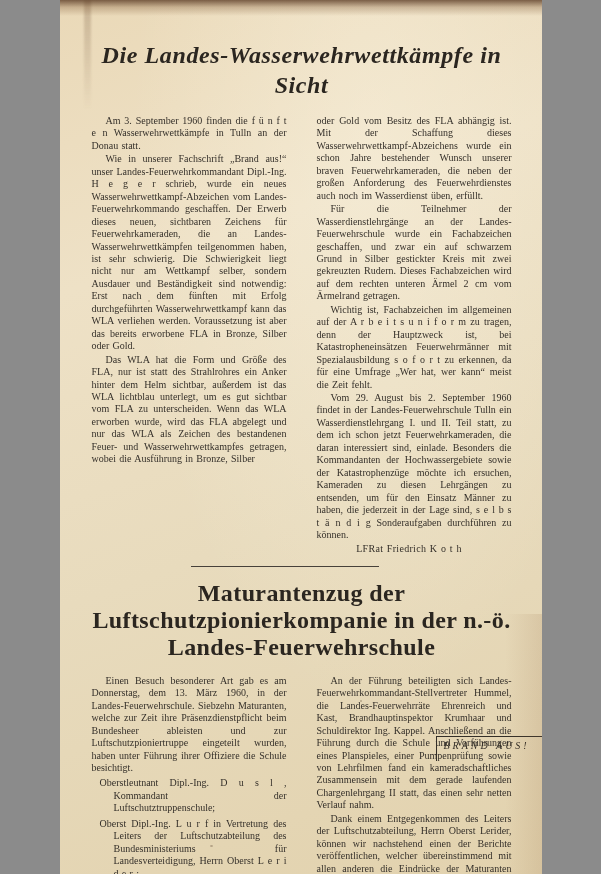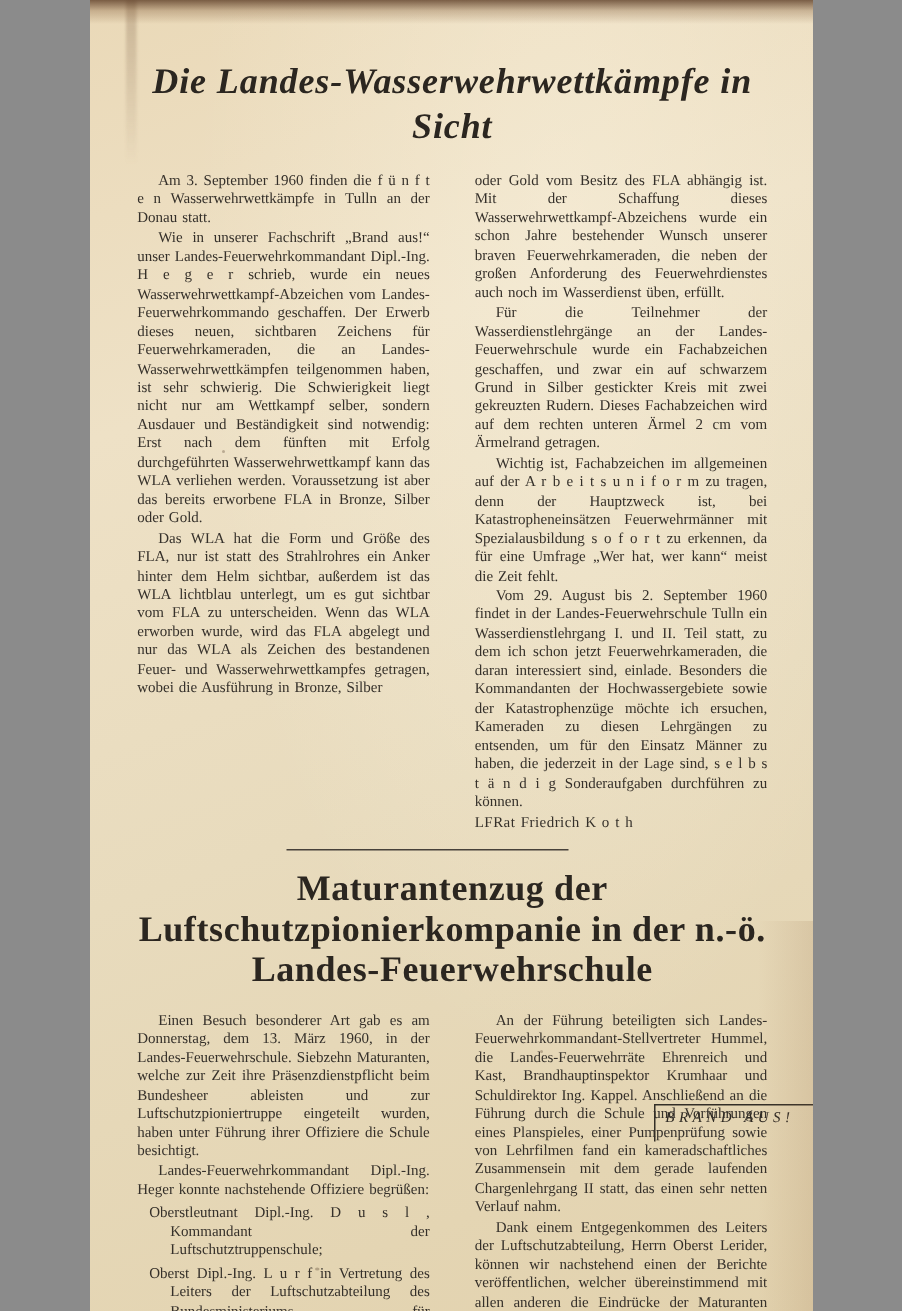--- a/index.html
+++ b/index.html
@@ -52,21 +52,21 @@
     hyphens:auto;-webkit-hyphens:auto;
   }
   .col{flex:1;min-width:0;}
   .columns p{margin:0 0 1px 0;text-indent:14px;}
   .columns p.noindent{text-indent:0;}
   .hang{
     margin:3px 0 3px 0 !important;
     padding-left:22px;text-indent:-14px !important;
   }
   .sig{
-    text-align:left;padding-right:10px;text-indent:0 !important;
+    text-align:center;padding-right:10px;text-indent:0 !important;
     margin-top:2px !important;letter-spacing:0.3px;
   }
   .divider{
     width:188px;height:0;
     border-top:1px solid #47413a;
     margin:9px auto 0 auto;
     transform:translateX(-17px);
   }
   .footer{
     position:absolute;left:376px;top:736px;z-index:3;
@@ -113,21 +113,20 @@
       </div>
     </div>
 
     <div class="divider"></div>
 
     <h2 class="a2-title">Maturantenzug der Luftschutzpionierkompanie in der n.-ö. Landes-Feuerwehrschule</h2>
 
     <div class="columns">
       <div class="col">
         <p>Einen Besuch besonderer Art gab es am Donnerstag, dem 13. März 1960, in der Landes-Feuerwehrschule. Siebzehn Maturanten, welche zur Zeit ihre Präsenzdienstpflicht beim Bundesheer ableisten und zur Luftschutzpioniertruppe eingeteilt wurden, haben unter Führung ihrer Offiziere die Schule besichtigt.</p>
-        <p>Landes-Feuerwehrkommandant Dipl.-Ing. Heger konnte nachstehende Offiziere begrüßen:</p>
         <p class="hang">Oberstleutnant Dipl.-Ing. D u s l , Kommandant der Luftschutztruppenschule;</p>
         <p class="hang">Oberst Dipl.-Ing. L u r f in Vertretung des Leiters der Luftschutzabteilung des Bundesministeriums für Landesverteidigung, Herrn Oberst L e r i d e r ;</p>
       </div>
       <div class="col">
         <p>An der Führung beteiligten sich Landes-Feuerwehrkommandant-Stellvertreter Hummel, die Landes-Feuerwehrräte Ehrenreich und Kast, Brandhauptinspektor Krumhaar und Schuldirektor Ing. Kappel. Anschließend an die Führung durch die Schule und Vorführungen eines Planspieles, einer Pumpenprüfung sowie von Lehrfilmen fand ein kameradschaftliches Zusammensein mit dem gerade laufenden Chargenlehrgang II statt, das einen sehr netten Verlauf nahm.</p>
         <p>Dank einem Entgegenkommen des Leiters der Luftschutzabteilung, Herrn Oberst Lerider, können wir nachstehend einen der Berichte veröffentlichen, welcher übereinstimmend mit allen anderen die Eindrücke der Maturanten der Luftschutzpionierkompanie beim Besuche der n.-ö. Landes-Feuerwehrschule wiedergibt. Er lautet:</p>
       </div>
     </div>
   </div>
 

